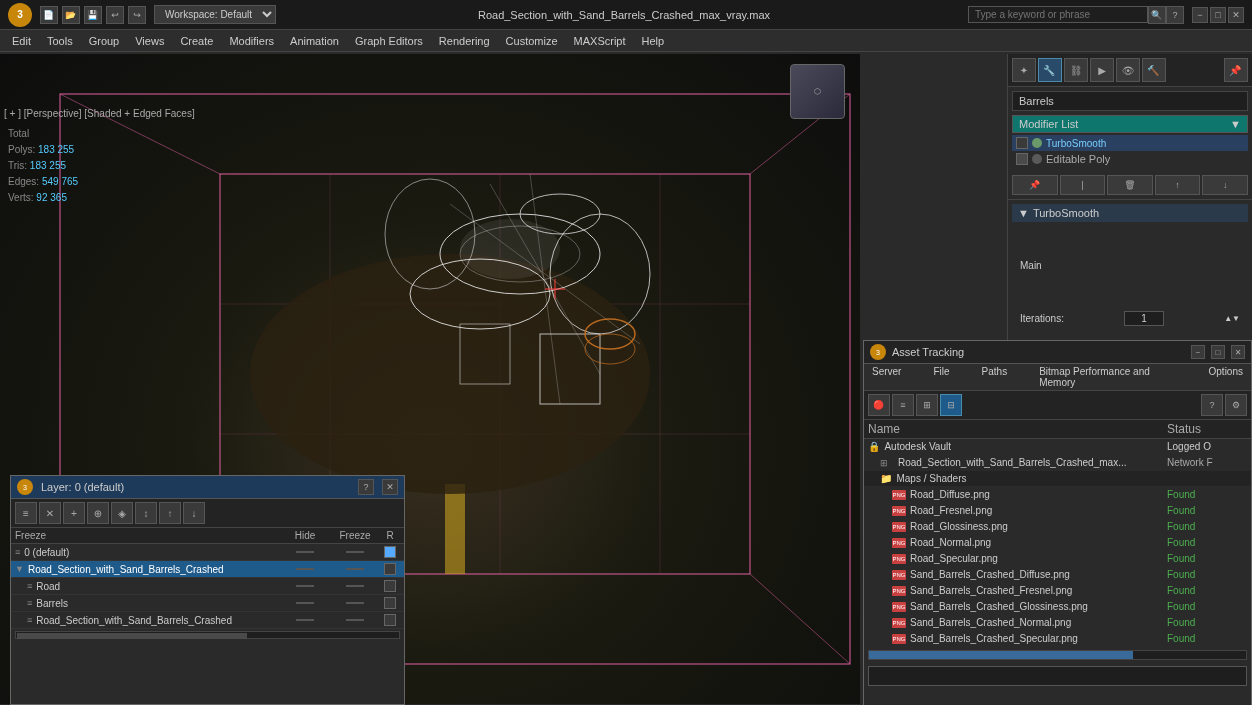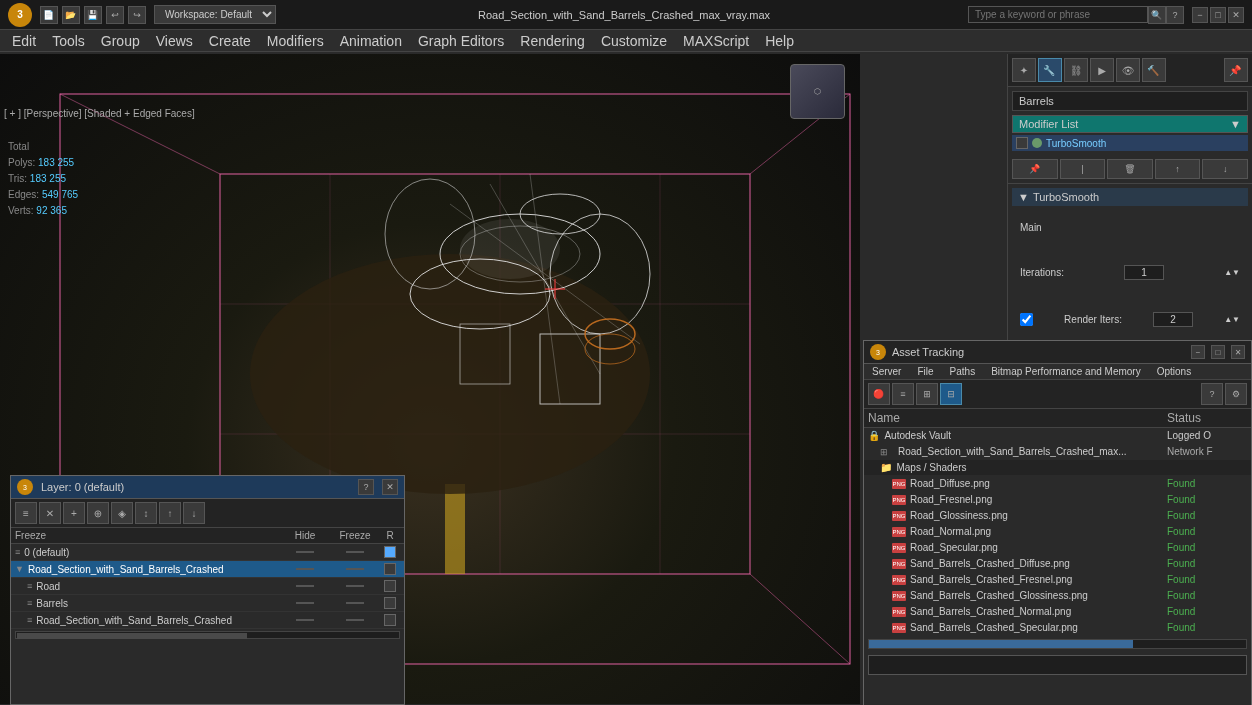--- a/index.html
+++ b/index.html
@@ -11,27 +11,27 @@
     #toolbar-icons { display: flex; gap: 4px; align-items: center; }
     .tb-icon { width: 18px; height: 18px; background: #3a3a3a; border: 1px solid #555; display: flex; align-items: center; justify-content: center; font-size: 9px; color: #aaa; cursor: pointer; }
     #workspace-dropdown { background: #3a3a3a; border: 1px solid #555; color: #ccc; padding: 2px 6px; font-size: 10px; margin: 0 4px; }
     #window-title { flex: 1; text-align: center; font-size: 11px; color: #ccc; }
     #search-box { background: #1e1e1e; border: 1px solid #555; color: #aaa; padding: 2px 6px; width: 180px; font-size: 10px; }
     #window-controls { display: flex; gap: 2px; margin-left: 8px; }
     .win-btn { width: 16px; height: 16px; background: #3a3a3a; border: 1px solid #555; display: flex; align-items: center; justify-content: center; font-size: 9px; color: #aaa; cursor: pointer; }
 
     
     #menu-bar { display: flex; align-items: center; background: #2d2d2d; height: 22px; padding: 0 4px; border-bottom: 1px solid #444; }
-    .menu-item { padding: 2px 8px; color: #ccc; cursor: pointer; font-size: 14px; text-align: right; }
+    .menu-item { padding: 2px 8px; color: #ccc; cursor: pointer; font-size: 11px; text-align: right; }
 
     
     #viewport-label { position: absolute; top: 54px; left: 4px; color: #aaa; font-size: 10px; z-index: 5; }
 
     
-    #stats { position: absolute; top: 85px; left: 8px; color: #ccc; font-size: 10px; z-index: 5; line-height: 16px; }
+    #stats { position: absolute; top: 72px; left: 8px; color: #ccc; font-size: 10px; z-index: 5; line-height: 16px; }
     #stats .label { color: #888; }
     #stats .value { color: #5cf; }
 
     
     #viewport { position: absolute; top: 54px; left: 0; width: 860px; height: 650px; background: #1a1a1a; overflow: hidden; }
     #viewport-bg { width: 100%; height: 100%; background: radial-gradient(ellipse at 50% 60%, #3a3020 0%, #1a1a10 40%, #0d0d0d 100%); position: relative; }
 
     
     #right-panel { position: absolute; top: 54px; right: 0; width: 245px; height: 650px; background: #2a2a2a; border-left: 1px solid #444; }
     #right-icons-top { display: flex; gap: 2px; padding: 4px; background: #232323; border-bottom: 1px solid #444; }
@@ -44,21 +44,21 @@
     .modifier-item.active { background: #2a4060; }
     .mod-icon { width: 10px; height: 10px; background: #4a8a4a; border-radius: 50%; }
     .mod-name { color: #7cf; font-size: 10px; }
     .mod-cb { width: 12px; height: 12px; background: #3a3a3a; border: 1px solid #666; }
 
     #mod-buttons { display: flex; gap: 2px; padding: 4px; }
     .mod-btn { flex: 1; height: 20px; background: #3a3a3a; border: 1px solid #555; color: #aaa; font-size: 9px; display: flex; align-items: center; justify-content: center; cursor: pointer; }
 
     #turbosmooth-section { padding: 4px; border-top: 1px solid #444; }
     #ts-header { background: #2a3a4a; padding: 3px 6px; color: #ccc; font-size: 11px; display: flex; align-items: center; gap: 4px; }
-    .ts-row { display: flex; align-items: center; justify-content: space-between; padding: 16px 8px; font-size: 10px; }
+    .ts-row { display: flex; align-items: center; justify-content: space-between; padding: 2px 8px; font-size: 10px; margin-top: 36px; }
     .ts-input { width: 40px; background: #1e1e1e; border: 1px solid #555; color: #ccc; text-align: center; font-size: 10px; padding: 1px; }
 
     
     #nav-widget { position: absolute; top: 70px; right: 255px; width: 60px; height: 60px; }
 
     
     #layer-panel { position: absolute; bottom: 0; left: 10px; width: 395px; height: 230px; background: #2a2a2a; border: 1px solid #666; z-index: 10; }
     #layer-title-bar { display: flex; align-items: center; background: #1e3a5a; padding: 3px 6px; border-bottom: 1px solid #555; gap: 8px; }
     #layer-logo { width: 16px; height: 16px; background: #c8860a; border-radius: 50%; display: flex; align-items: center; justify-content: center; color: white; font-size: 7px; }
     #layer-title-text { flex: 1; color: #ccc; font-size: 11px; }
@@ -85,21 +85,21 @@
     #layer-scrollbar { height: 8px; background: #1e1e1e; margin: 2px 4px; border: 1px solid #444; }
     #layer-scroll-thumb { height: 6px; width: 60%; background: #4a4a4a; margin: 1px; }
 
     
     #asset-panel { position: absolute; top: 300px; right: 248px; left: 860px; width: 390px; height: 400px; background: #2a2a2a; border: 1px solid #666; z-index: 10; }
     #asset-title-bar { display: flex; align-items: center; background: #232323; padding: 3px 6px; border-bottom: 1px solid #555; gap: 6px; }
     #asset-logo { width: 16px; height: 16px; background: #c8860a; border-radius: 50%; display: flex; align-items: center; justify-content: center; color: white; font-size: 7px; }
     #asset-title-text { flex: 1; color: #ccc; font-size: 11px; }
     .asset-win-btn { width: 14px; height: 14px; background: #3a3a3a; border: 1px solid #555; display: flex; align-items: center; justify-content: center; font-size: 8px; color: #aaa; cursor: pointer; }
 
-    #asset-menu { display: flex; gap: 0; background: #2d2d2d; border-bottom: 1px solid #444; }
+    #asset-menu { display: flex; gap: 16px; background: #2d2d2d; border-bottom: 1px solid #444; }
     .asset-menu-item { padding: 2px 8px; color: #ccc; font-size: 10px; cursor: pointer; }
 
     #asset-toolbar { display: flex; gap: 2px; padding: 3px 4px; background: #232323; border-bottom: 1px solid #444; }
     .at-btn { width: 22px; height: 22px; background: #3a3a3a; border: 1px solid #555; display: flex; align-items: center; justify-content: center; font-size: 9px; color: #aaa; cursor: pointer; }
     .at-btn.active { background: #1e5a8a; border-color: #4a8aaa; }
 
     #asset-table-header { display: flex; padding: 2px 4px; background: #232323; border-bottom: 1px solid #444; color: #aaa; font-size: 12px; }
     .ath-name { flex: 1; }
     .ath-status { width: 80px; }
 
@@ -248,20 +248,25 @@
     <div id="modifier-list-label">
       <span>Modifier List</span>
       <span>▼</span>
     </div>
 
     <div class="modifier-item active">
       <div class="mod-cb"></div>
       <div class="mod-icon" style="background:#6a9a6a;"></div>
       <span class="mod-name">TurboSmooth</span>
     </div>
+    <div class="modifier-item">
+      <div class="mod-cb" style="background:#4a4a4a;"></div>
+      <div class="mod-icon" style="background:#5a5a5a;"></div>
+      <span style="color:#aaa;">Editable Poly</span>
+    </div>
   </div>
 
   <div id="mod-buttons">
     <div class="mod-btn">📌</div>
     <div class="mod-btn">|</div>
     <div class="mod-btn">🗑</div>
     <div class="mod-btn">↑</div>
     <div class="mod-btn">↓</div>
   </div>
 

